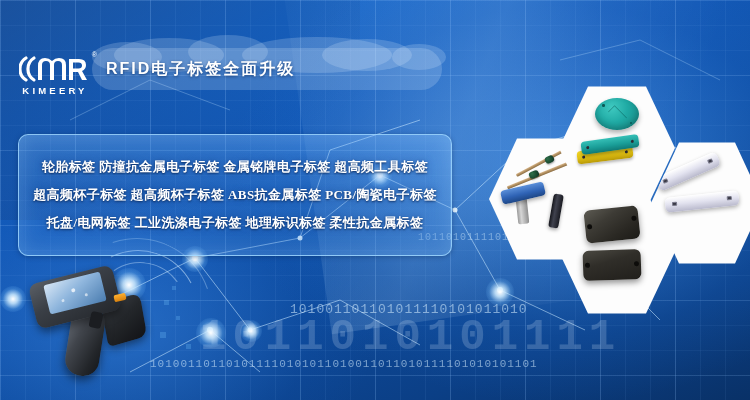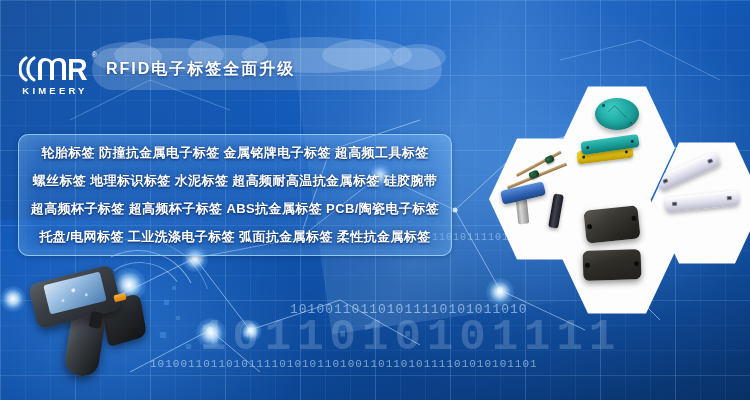--- a/index.html
+++ b/index.html
@@ -139,20 +139,21 @@
 
   
   #tagbox {
     position:absolute; left:18px; top:134px; width:434px; height:122px;
     border:1.6px solid rgba(160,215,255,0.85);
     border-radius:10px;
     background:linear-gradient(180deg, rgba(120,185,255,0.30) 0%, rgba(90,160,240,0.22) 45%, rgba(70,140,225,0.26) 100%);
     box-shadow:inset 0 0 22px rgba(180,225,255,0.25), 0 1px 5px rgba(5,30,70,0.35);
     display:flex; flex-direction:column; justify-content:center;
     padding:0 0;
+    font-family:Liberation Serif, serif;
   }
   .tagrow {
     text-align:center;
     font-size:13px;
     font-weight:bold;
     color:#ffffff;
     line-height:28px;
     letter-spacing:0.4px;
     text-shadow:0 1px 2px rgba(8,35,80,0.85), 0 0 6px rgba(20,60,130,0.6);
     white-space:nowrap;
@@ -398,23 +399,22 @@
     <div class="bump" style="left:0px;top:-6px;width:70px;height:30px;"></div>
     <div class="bump" style="left:96px;top:-13px;width:80px;height:34px;"></div>
     <div class="bump" style="left:230px;top:-9px;width:90px;height:32px;"></div>
     <div class="bump" style="left:300px;top:-4px;width:54px;height:26px;"></div>
     <div id="title-text">RFID电子标签全面升级</div>
   </div>
 
 
   <div id="tagbox">
     <div class="tagrow">轮胎标签  防撞抗金属电子标签   金属铭牌电子标签 超高频工具标签</div>
-    <div class="tagrow">螺丝标签 地理标识标签  水泥标签  超高频耐高温抗金属标签  硅胶腕带</div>
     <div class="tagrow">超高频杯子标签 超高频杯子标签  ABS抗金属标签 PCB/陶瓷电子标签</div>
-    <div class="tagrow">托盘/电网标签  工业洗涤电子标签  弧面抗金属标签  柔性抗金属标签</div>
+    <div class="tagrow">托盘/电网标签  工业洗涤电子标签  地理标识标签  柔性抗金属标签</div>
   </div>
 
   <div class="hex" style="left:489px;top:136px;width:112px;height:126px;">
     <div class="hex-inner">
 
       <div class="prod glass-rod" style="left:24px;top:24px;width:60px;height:3px;transform:rotate(-28deg);"></div>
       <div class="prod glass-cap" style="left:56px;top:20px;width:9px;height:7px;transform:rotate(-28deg);"></div>
       <div class="prod glass-rod" style="left:16px;top:38px;width:66px;height:3px;transform:rotate(-22deg);"></div>
       <div class="prod glass-cap" style="left:40px;top:35px;width:10px;height:7px;transform:rotate(-22deg);"></div>
 

